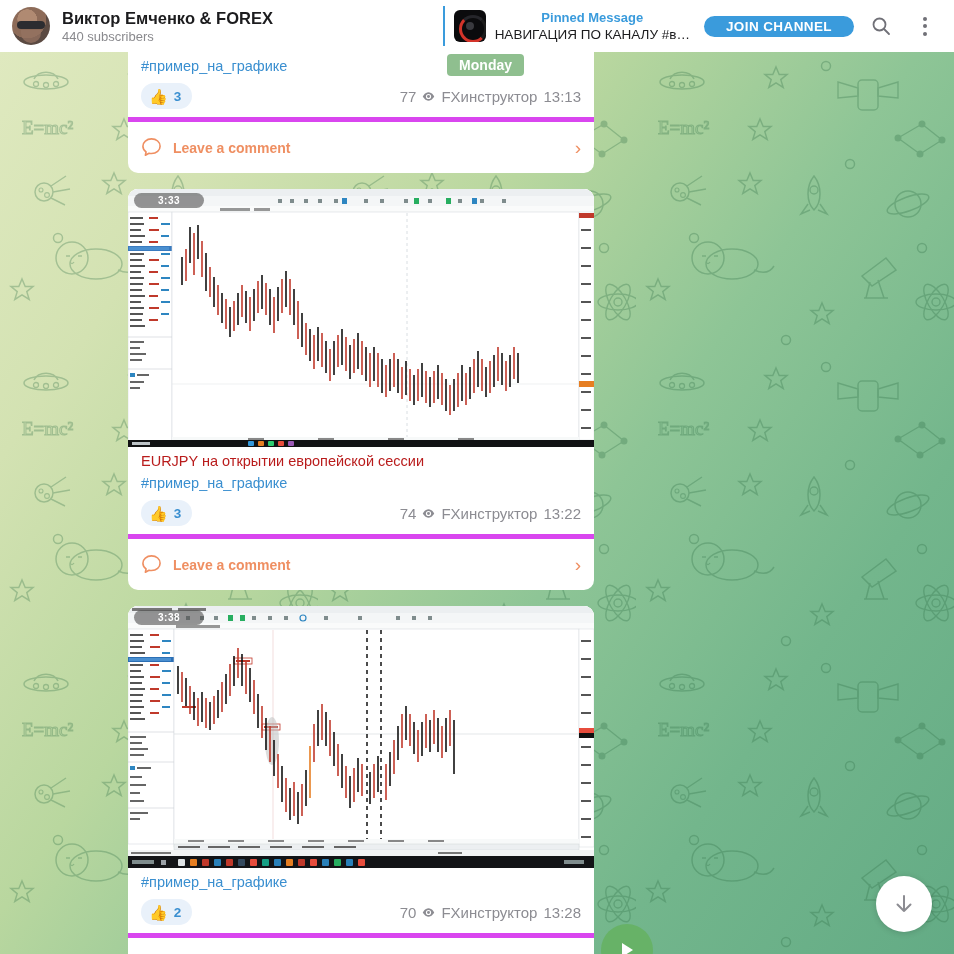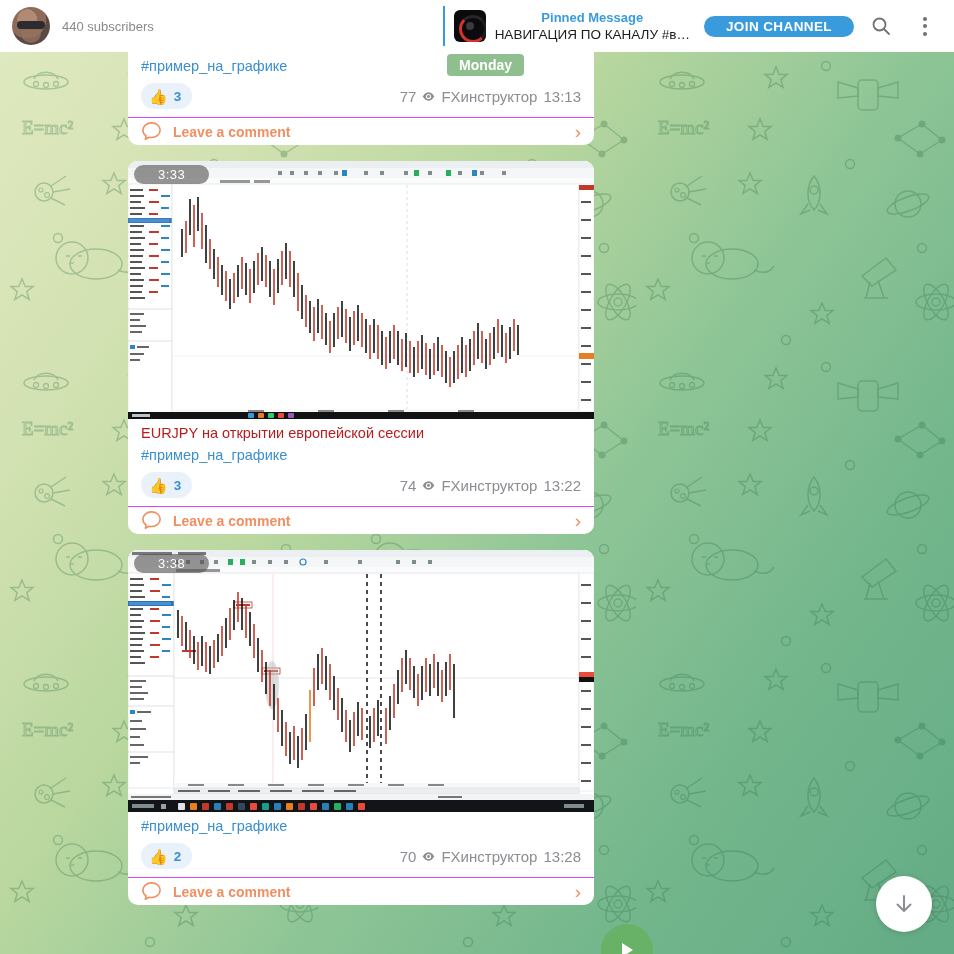--- a/index.html
+++ b/index.html
@@ -129,35 +129,35 @@
   .eye { width: 13px; height: 13px; display: block; }
 
   .date-badge {
     position: absolute; right: 70px; top: -23px;
     background: #8fbf8f; color: #fff; border-radius: 4px;
     font-size: 14px; font-weight: bold; padding: 3px 12px;
   }
 
   .comment-bar {
     display: flex; align-items: center; gap: 11px;
-    border-top: 1px solid #d946ef; height: 28px; padding: 0 13px;
+    border-top: 5px solid #d946ef; height: 56px; padding: 0 13px;
     cursor: pointer;
   }
   .comment-bar .label {
     font-size: 14px; color: #ef8f62; font-weight: bold;
   }
   .comment-bar .chev { margin-left: auto; color: #ef8f62; font-size: 19px; line-height: 1; }
 
   
   .media { position: relative; width: 466px; background: #fff; }
   .media svg { display: block; }
   .dur-badge {
     position: absolute; left: 6px; top: 4px;
     background: rgba(80,80,80,.60); color: #fff;
-    border-radius: 11px; font-size: 13px; font-weight: normal;
+    border-radius: 11px; font-size: 10px; font-weight: bold;
     padding: 2px 24px; letter-spacing: .5px;
   }
 
   
   #scroll-down {
     position: absolute; right: 22px; bottom: 22px;
     width: 56px; height: 56px; border-radius: 50%;
     background: #fff; box-shadow: 0 1px 6px rgba(0,0,0,.16);
     display: flex; align-items: center; justify-content: center;
     cursor: pointer; z-index: 20;
@@ -258,20 +258,21 @@
       </pattern>
     </defs>
     <rect width="954" height="902" fill="url(#doodle-pat)"></rect>
   </svg>
 </div>
 
 <div id="header">
   <div id="avatar"></div>
 
   <div class="ch-title-box">
+    <div class="ch-title">Виктор Емченко &amp; FOREX</div>
     <div class="ch-sub">440 subscribers</div>
   </div>
 
   <div class="hdr-spacer"></div>
 
   <div id="pinned">
     <div id="pinned-thumb"></div>
     <div class="pin-txt">
       <div class="pin-label">Pinned Message</div>
       <div class="pin-msg">НАВИГАЦИЯ ПО КАНАЛУ #в…</div>

